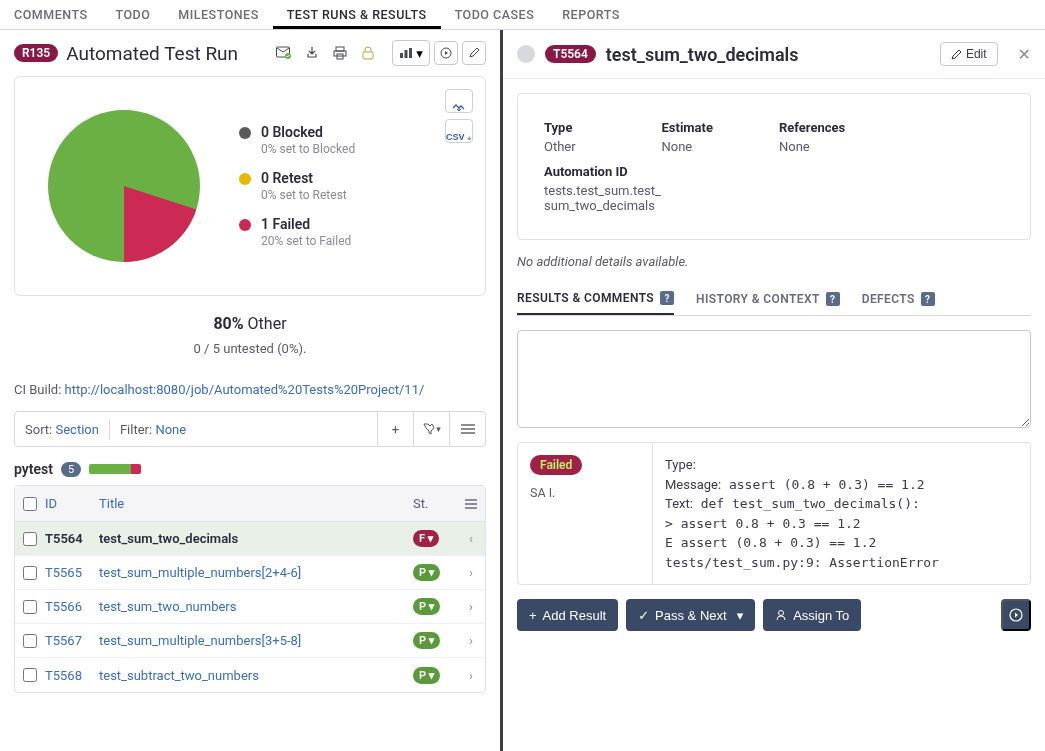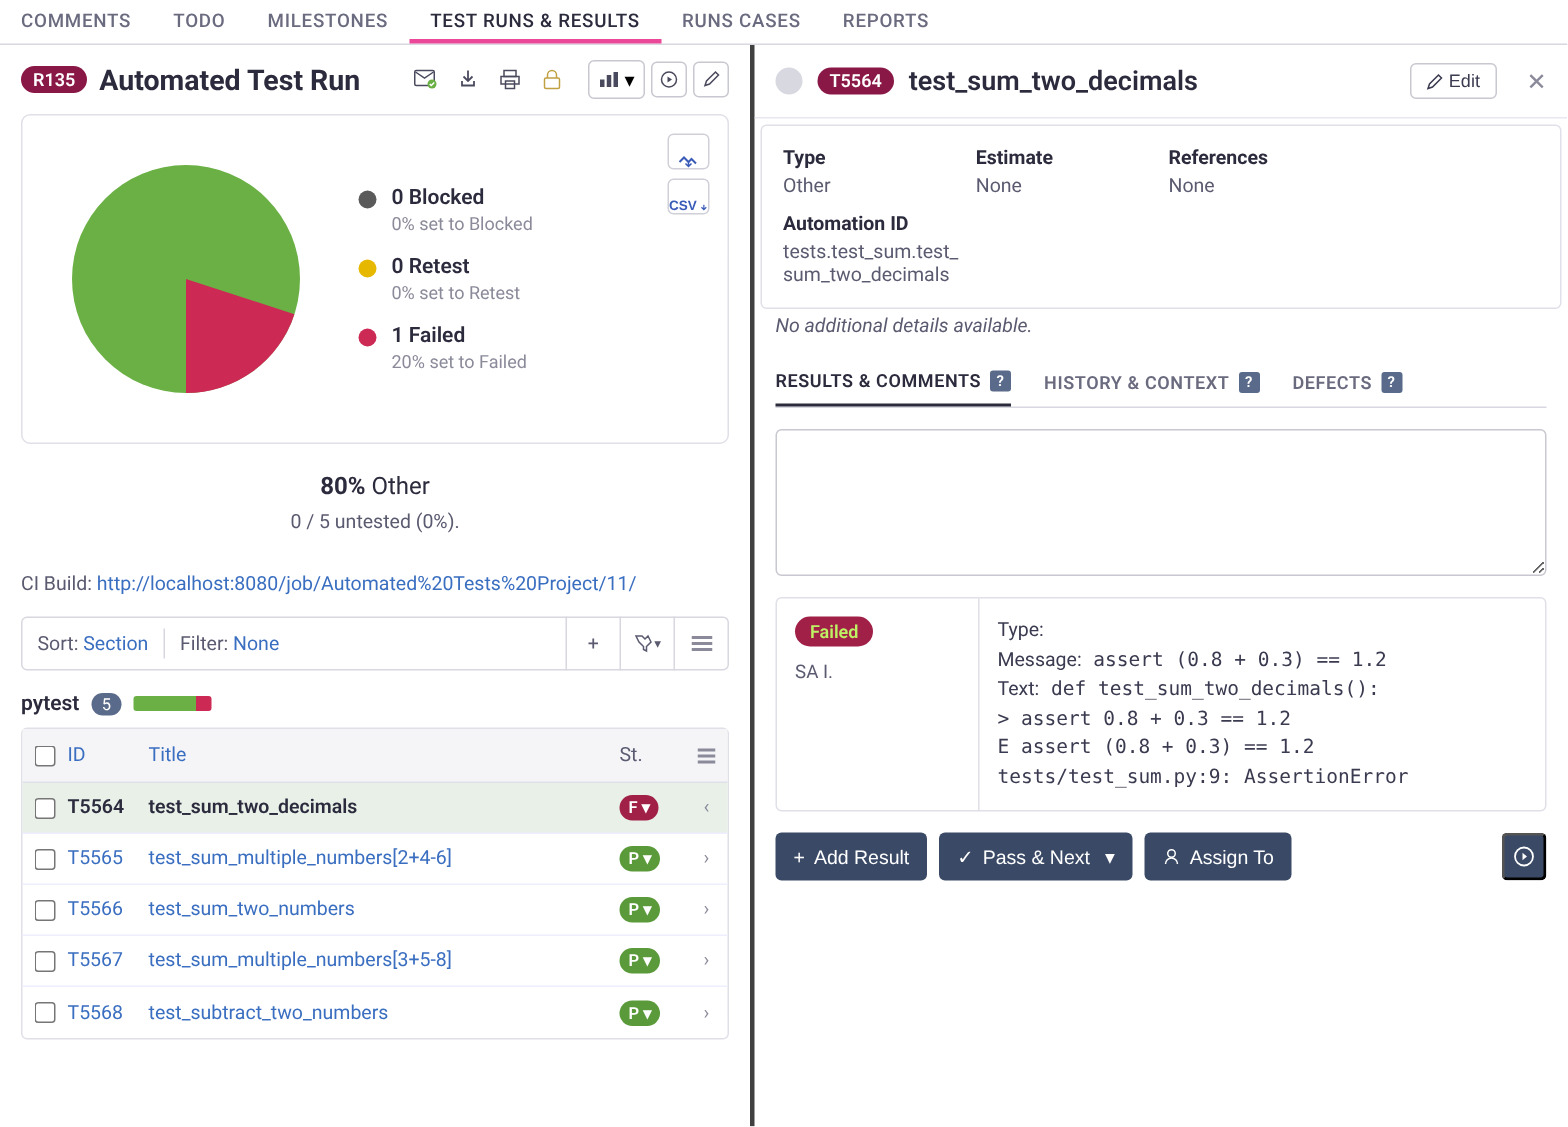--- a/index.html
+++ b/index.html
@@ -2,31 +2,31 @@
 <html><head>
 <meta charset="utf-8">
 <style>
 * { box-sizing: border-box; margin: 0; padding: 0; }
 body { font-family: -apple-system, BlinkMacSystemFont, "Segoe UI", Roboto, sans-serif; font-size: 13px; color: #2b2b3d; background: #fff; }
 .page { width: 1045px; height: 751px; display: flex; flex-direction: column; }
 
 
 .topnav { display: flex; height: 30px; background: #fff; border-bottom: 1px solid #d8d8e0; font-size: 12.5px; letter-spacing: 0.5px; color: #6b6b80; }
 .topnav-item { padding: 7px 14px; cursor: pointer; font-weight: 500; }
-.topnav-item.active { color: #2b2b3d; border-bottom: 3px solid #ec4899; }
+.topnav-item.active { color: #2b2b3d; border-bottom: 3px solid #000000; }
 
 
 .main { flex: 1; display: flex; overflow: hidden; }
 .left { width: 503px; border-right: 3px solid #404040; display: flex; flex-direction: column; overflow-y: auto; }
 .right { flex: 1; display: flex; flex-direction: column; overflow-y: auto; }
 
 
 .header { display: flex; align-items: center; padding: 10px 14px; gap: 8px; }
 .badge { background: #8a1846; color: #fff; font-size: 12px; font-weight: 600; padding: 2px 8px; border-radius: 10px; }
-.header-title { font-size: 19px; font-weight: 700; color: #2b2b3d; }
+.header-title { font-size: 19px; font-weight: 400; color: #2b2b3d; }
 .header-icons { margin-left: auto; display: flex; gap: 4px; align-items: center; }
 .icon-btn { width: 24px; height: 24px; display: flex; align-items: center; justify-content: center; cursor: pointer; border: none; background: transparent; color: #4a4a5e; border-radius: 4px; }
 .icon-btn.boxed { border: 1px solid #c8c8d0; }
 .icon-btn-wide { padding: 0 6px; width: auto; height: 26px; display: flex; align-items: center; gap: 3px; border: 1px solid #c8c8d0; border-radius: 4px; cursor: pointer; background: #fff; }
 
 
 .chart-panel { margin: 0 14px; border: 1px solid #e0e0e8; border-radius: 6px; padding: 14px; position: relative; }
 .export-btns { position: absolute; top: 12px; right: 12px; display: flex; flex-direction: column; gap: 6px; }
 .export-btn { width: 28px; height: 24px; border: 1px solid #d0d0d8; border-radius: 4px; background: #fff; display: flex; align-items: flex-end; justify-content: center; cursor: pointer; font-size: 9px; color: #3a5bb8; font-weight: 600; }
 .chart-row { display: flex; gap: 20px; align-items: center; }
@@ -80,21 +80,21 @@
 input[type=checkbox] { width: 14px; height: 14px; }
 
 
 .r-header { display: flex; align-items: center; padding: 12px 14px; gap: 10px; border-bottom: 1px solid #e8e8f0; }
 .circle { width: 18px; height: 18px; border-radius: 50%; background: #d8d8e0; }
 .r-title { font-size: 18px; font-weight: 600; }
 .r-edit { margin-left: auto; border: 1px solid #c8c8d0; border-radius: 4px; padding: 4px 10px; font-size: 12px; cursor: pointer; background: #fff; display: flex; align-items: center; gap: 4px; color: #3a3a50; }
 .r-close { margin-left: 10px; font-size: 16px; color: #8a8a9a; cursor: pointer; }
 
 
-.detail-box { margin: 4px; border: 1px solid #e0e0e8; border-radius: 4px; padding: 14px; }
+.detail-box { margin: 14px; border: 1px solid #e0e0e8; border-radius: 4px; padding: 26px; }
 .detail-grid { display: grid; grid-template-columns: repeat(4, 1fr); gap: 18px 10px; }
 .detail-label { font-size: 13px; font-weight: 700; color: #2b2b3d; }
 .detail-val { font-size: 13px; color: #5a5a70; margin-top: 4px; }
 .detail-auto { grid-column: 1 / 2; margin-top: 10px; }
 .detail-auto-val { font-size: 13px; color: #5a5a70; margin-top: 4px; max-width: 120px; word-break: break-all; }
 .no-details { font-style: italic; color: #5a5a70; font-size: 13px; margin: 0 14px 14px; }
 
 
 .inner-tabs { display: flex; gap: 22px; margin: 0 14px; border-bottom: 1px solid #d8d8e0; font-size: 12px; letter-spacing: 0.4px; color: #6b6b80; }
 .inner-tab { padding: 8px 0; font-weight: 600; cursor: pointer; display: flex; align-items: center; gap: 6px; text-align: center; }
@@ -122,21 +122,21 @@
 </style>
 </head>
 <body>
 <div class="page">
 
 <div class="topnav">
   <div class="topnav-item">COMMENTS</div>
   <div class="topnav-item">TODO</div>
   <div class="topnav-item">MILESTONES</div>
   <div class="topnav-item active">TEST RUNS &amp; RESULTS</div>
-  <div class="topnav-item">RUNS CASES</div>
+  <div class="topnav-item">TODO CASES</div>
   <div class="topnav-item">REPORTS</div>
 </div>
 
 <div class="main">
 
   <div class="left">
     <div class="header">
       <span class="badge">R135</span>
       <span class="header-title">Automated Test Run</span>
       <div class="header-icons">

